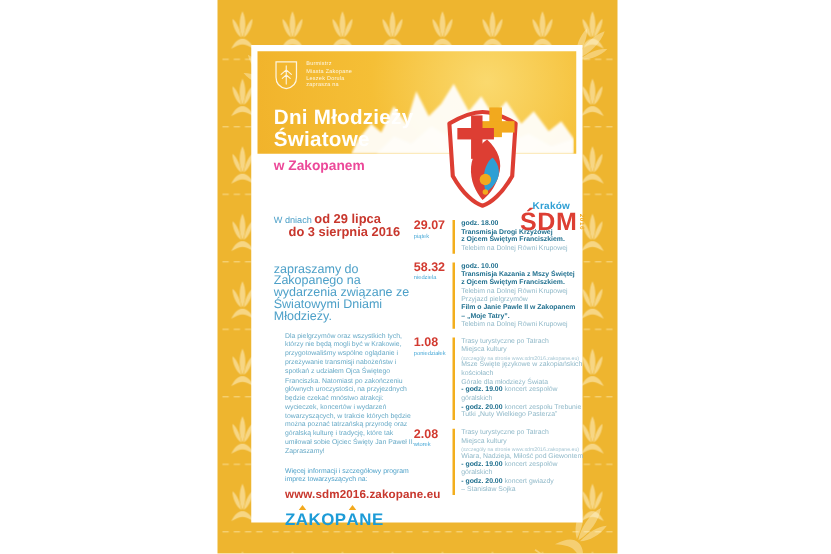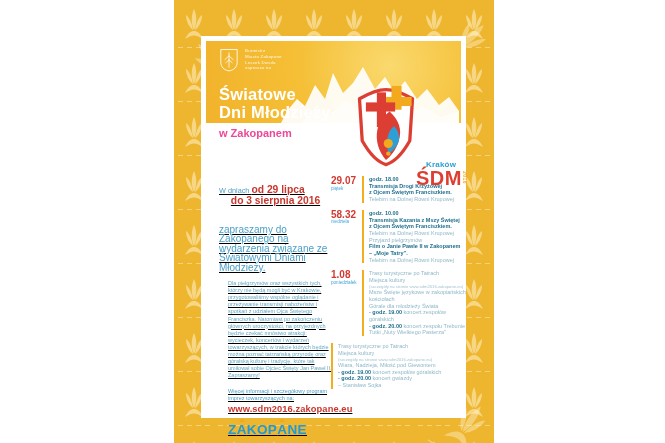--- a/index.html
+++ b/index.html
@@ -27,21 +27,21 @@
   
   .sdm-logo { position:absolute; left:153px; top:48px; width:112px; height:92px; }
   .sdm-shield { position:absolute; left:0; top:0; width:64px; height:88px; }
   .sdm-text { position:absolute; left:62px; top:32px; }
   .sdm-city { font-size:8px; font-weight:bold; color:#2E9FD4; letter-spacing:0.2px; margin-left:10px;margin-top:44px; }
   .sdm-row { display:flex; align-items:flex-start; }
   .sdm-acronym { font-size:20px; font-weight:bold; color:#DD3E33; line-height:19px; letter-spacing:0.5px; }
   .sdm-year { writing-mode:vertical-rl; font-size:5px; font-weight:bold; color:#F2A91E; line-height:5px; margin-top:2px; letter-spacing:0.5px; }
 
   
-  .left-col { position:absolute; left:18px; top:148px; width:113px;text-decoration:underline; }
+  .left-col { position:absolute; left:18px; top:134px; width:113px; }
   .intro-l1 { font-size:7.3px; color:#4DA0C8; }
   .intro-red { color:#C8372D; font-weight:bold; font-size:10.3px; }
   .intro-l2 { font-size:10.3px; color:#C8372D; font-weight:bold; line-height:12px;text-align:center; }
   .intro-rest { margin-top:18px; font-size:10px; line-height:9.4px; color:#4DA0C8; }
   .body-par { margin-top:8px; padding-left:9px; font-size:5.5px; line-height:7.1px; color:#66A9C6; }
   .more-info { margin-top:9px; padding-left:9px; font-size:5.5px; line-height:6.8px; color:#4DA0C8; }
   .site-url { padding-left:9px; margin-top:2px; font-size:9.3px; font-weight:bold; color:#C8372D; letter-spacing:0.1px; }
   .zk-logo { margin-top:8px; padding-left:9px; font-size:13.5px; font-weight:800; color:#1C9BD7; letter-spacing:0.4px; display:flex; }
   .zk-a { position:relative; }
   .zk-a::after { content:""; position:absolute; left:50%; top:-3.5px; transform:translateX(-50%);
@@ -108,22 +108,22 @@
           </svg>
           <div class="inviter-lines">
             <div>Burmistrz</div>
             <div>Miasta Zakopane</div>
             <div>Leszek Dorula</div>
             <div>zaprasza na</div>
           </div>
         </div>
 
         <div class="title-block">
+          <div>Dni Młodzieży</div>
           <div>Światowe</div>
-          <div>Dni Młodzieży</div>
         </div>
       </div>
 
       <div class="subtitle">w Zakopanem</div>
 
       <div class="sdm-logo">
         <svg class="sdm-shield" viewBox="0 0 70 92" xmlns="http://www.w3.org/2000/svg">
           <path d="M6,14 C20,6 29,4 35,4 C41,4 50,6 64,14 L61,60 C52,76 42,84 35,86 C28,84 18,76 9,60 Z" fill="#ffffff" stroke="#DD3E33" stroke-width="3.6" stroke-linejoin="round"></path>
           <g>
             <rect x="41" y="0" width="11" height="26" fill="#F2A91E"></rect>
@@ -206,20 +206,24 @@
               <div class="ln tiny">(szczegóły na stronie www.sdm2016.zakopane.eu)</div>
               <div class="ln light">Msze Święte językowe w zakopiańskich</div>
               <div class="ln light">kościołach</div>
               <div class="ln light">Górale dla młodzieży Świata</div>
               <div class="ln light"><span class="bp">- godz. 19.00</span> koncert zespołów góralskich</div>
               <div class="ln light"><span class="bp">- godz. 20.00</span> koncert zespołu Trebunie</div>
               <div class="ln light">Tutki „Nuty Wielkiego Pasterza”</div>
             </div>
           </div>
           <div class="entry">
+            <div class="datecol">
+              <div class="date">2.08</div>
+              <div class="day">wtorek</div>
+            </div>
             <div class="lines">
               <div class="ln light">Trasy turystyczne po Tatrach</div>
               <div class="ln light">Miejsca kultury</div>
               <div class="ln tiny">(szczegóły na stronie www.sdm2016.zakopane.eu)</div>
               <div class="ln light">Wiara, Nadzieja, Miłość pod Giewontem</div>
               <div class="ln light"><span class="bp">- godz. 19.00</span> koncert zespołów góralskich</div>
               <div class="ln light"><span class="bp">- godz. 20.00</span> koncert gwiazdy</div>
               <div class="ln light">– Stanisław Sojka</div>
             </div>
           </div>

